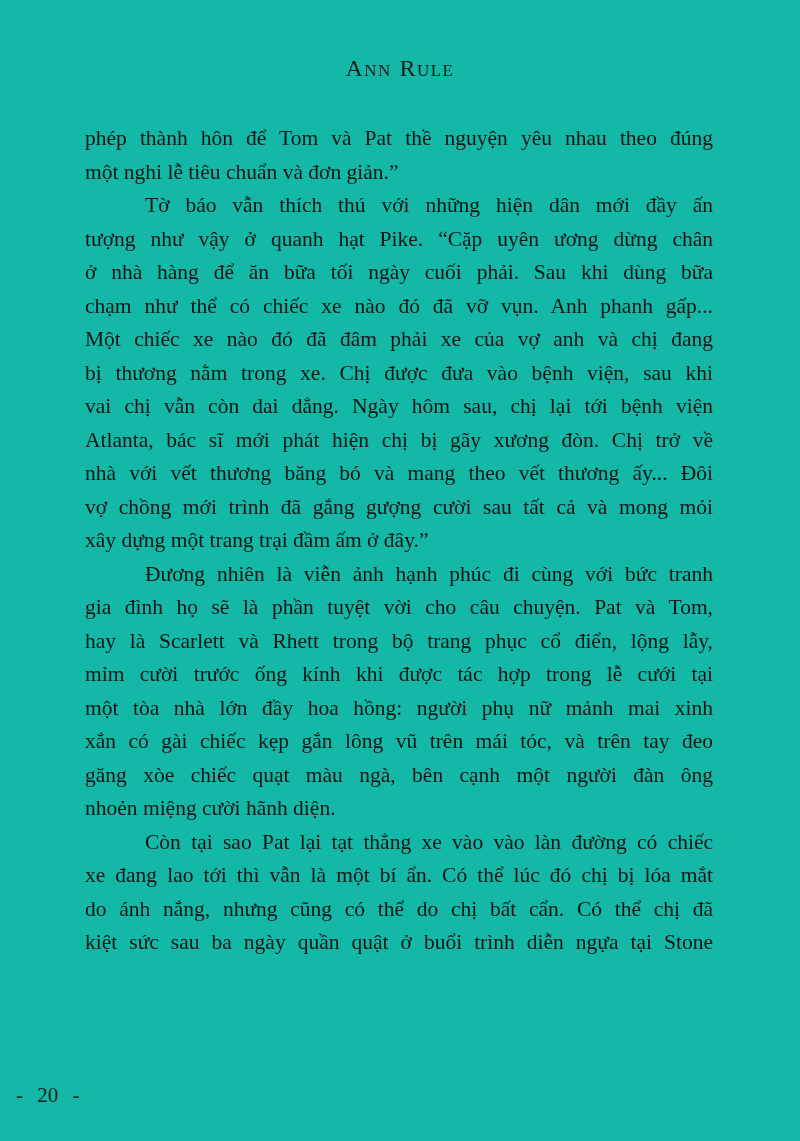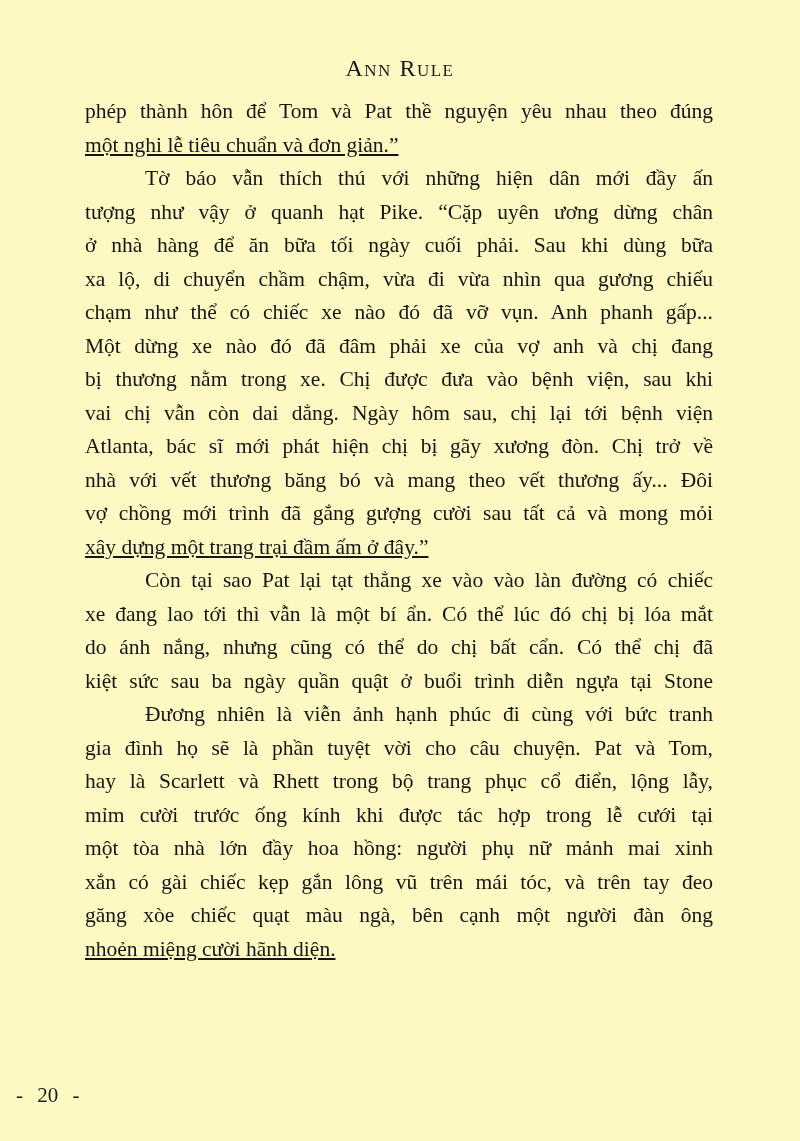--- a/index.html
+++ b/index.html
@@ -5,36 +5,36 @@
   html, body {
     margin: 0;
     padding: 0;
     background: #ffffff;
   }
   .page {
     position: relative;
     width: 800px;
     height: 1141px;
     margin: 0;
-    background: #fef9c3;
+    background: #14b8a6;
     color: #161616;
     font-family: "Liberation Serif", "DejaVu Serif", serif;
     overflow: hidden;
   }
   .running-header {
     padding-top: 56px;
     text-align: center;
     font-variant: small-caps;
     font-size: 24px;
     line-height: 24px;
     letter-spacing: 1.5px;
     color: #1a1a1a;
   }
   .page-body {
-    margin-top: 15px;
+    margin-top: 42px;
     margin-left: 85px;
     width: 628px;
   }
   .paragraph {
     margin: 0;
   }
   .line {
     font-size: 21.5px;
     line-height: 33.5px;
     height: 33.5px;
@@ -42,21 +42,20 @@
     text-align: justify;
     text-align-last: justify;
     white-space: normal;
   }
   .line.indent {
     text-indent: 60px;
   }
   .line.line-last {
     text-align: right;
     text-align-last: left;
-    text-decoration: underline;
   }
   .page-footer {
     position: absolute;
     top: 1083px;
     left: 16px;
     width: 100%;
     font-size: 21px;
     word-spacing: 9px;
     color: #1a1a1a;
   }
@@ -69,42 +68,41 @@
 
   <div class="page-body">
       <div class="paragraph">
         <div class="line">phép thành hôn để Tom và Pat thề nguyện yêu nhau theo đúng</div>
         <div class="line line-last">một nghi lễ tiêu chuẩn và đơn giản.”</div>
       </div>
       <div class="paragraph">
         <div class="line indent">Tờ báo vẫn thích thú với những hiện dân mới đầy ấn</div>
         <div class="line">tượng như vậy ở quanh hạt Pike. “Cặp uyên ương dừng chân</div>
         <div class="line">ở nhà hàng để ăn bữa tối ngày cuối phải. Sau khi dùng bữa</div>
-        <div class="line">xa lộ, di chuyển chầm chậm, vừa đi vừa nhìn qua gương chiếu</div>
         <div class="line">chạm như thể có chiếc xe nào đó đã vỡ vụn. Anh phanh gấp...</div>
-        <div class="line">Một dừng xe nào đó đã đâm phải xe của vợ anh và chị đang</div>
+        <div class="line">Một chiếc xe nào đó đã đâm phải xe của vợ anh và chị đang</div>
         <div class="line">bị thương nằm trong xe. Chị được đưa vào bệnh viện, sau khi</div>
         <div class="line">vai chị vẫn còn dai dẳng. Ngày hôm sau, chị lại tới bệnh viện</div>
         <div class="line">Atlanta, bác sĩ mới phát hiện chị bị gãy xương đòn. Chị trở về</div>
         <div class="line">nhà với vết thương băng bó và mang theo vết thương ấy... Đôi</div>
         <div class="line">vợ chồng mới trình đã gắng gượng cười sau tất cả và mong mỏi</div>
         <div class="line line-last">xây dựng một trang trại đầm ấm ở đây.”</div>
-      </div>
-      <div class="paragraph">
-        <div class="line indent">Còn tại sao Pat lại tạt thẳng xe vào vào làn đường có chiếc</div>
-        <div class="line">xe đang lao tới thì vẫn là một bí ẩn. Có thể lúc đó chị bị lóa mắt</div>
-        <div class="line">do ánh nắng, nhưng cũng có thể do chị bất cẩn. Có thể chị đã</div>
-        <div class="line">kiệt sức sau ba ngày quần quật ở buổi trình diễn ngựa tại Stone</div>
       </div>
       <div class="paragraph">
         <div class="line indent">Đương nhiên là viễn ảnh hạnh phúc đi cùng với bức tranh</div>
         <div class="line">gia đình họ sẽ là phần tuyệt vời cho câu chuyện. Pat và Tom,</div>
         <div class="line">hay là Scarlett và Rhett trong bộ trang phục cổ điển, lộng lẫy,</div>
         <div class="line">mỉm cười trước ống kính khi được tác hợp trong lễ cưới tại</div>
         <div class="line">một tòa nhà lớn đầy hoa hồng: người phụ nữ mảnh mai xinh</div>
         <div class="line">xắn có gài chiếc kẹp gắn lông vũ trên mái tóc, và trên tay đeo</div>
         <div class="line">găng xòe chiếc quạt màu ngà, bên cạnh một người đàn ông</div>
         <div class="line line-last">nhoẻn miệng cười hãnh diện.</div>
       </div>
+      <div class="paragraph">
+        <div class="line indent">Còn tại sao Pat lại tạt thẳng xe vào vào làn đường có chiếc</div>
+        <div class="line">xe đang lao tới thì vẫn là một bí ẩn. Có thể lúc đó chị bị lóa mắt</div>
+        <div class="line">do ánh nắng, nhưng cũng có thể do chị bất cẩn. Có thể chị đã</div>
+        <div class="line">kiệt sức sau ba ngày quần quật ở buổi trình diễn ngựa tại Stone</div>
+      </div>
     </div>
 
   <div class="page-footer">- 20 -</div>
 </div>
 
 </body></html>

